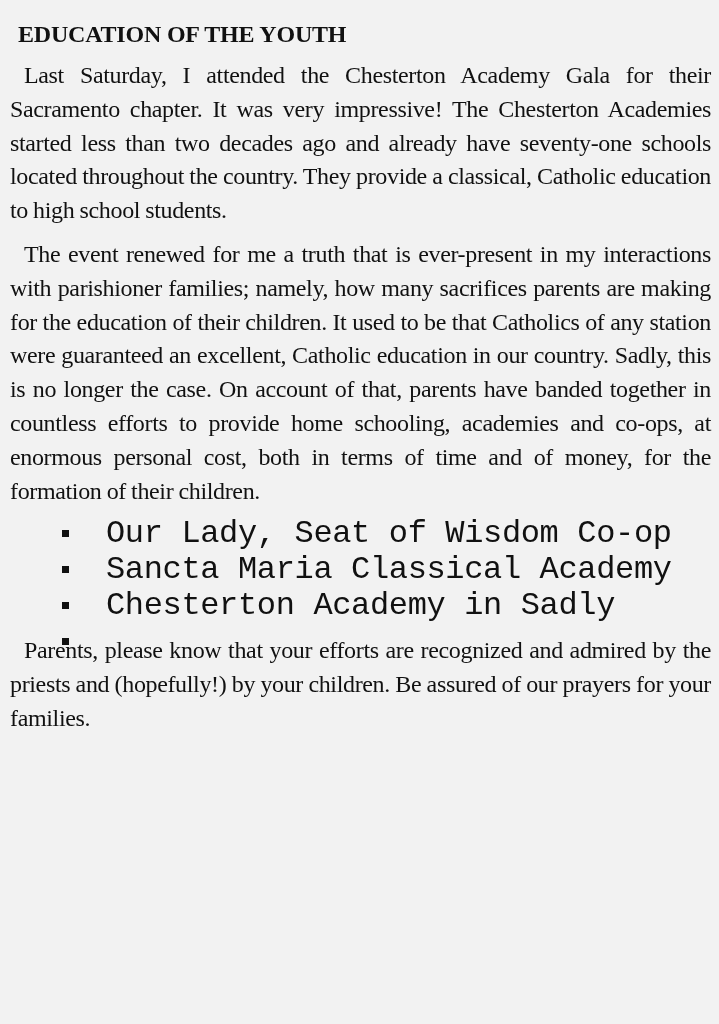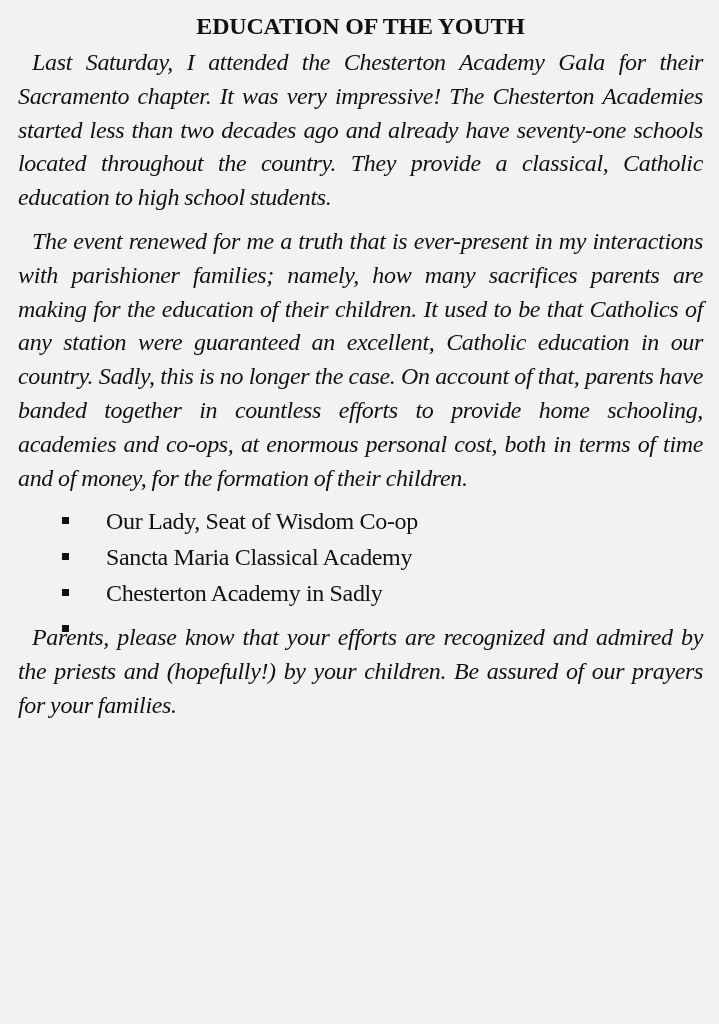--- a/index.html
+++ b/index.html
@@ -15,53 +15,53 @@
     font-family: "Liberation Serif", "DejaVu Serif", serif;
   }
   .page {
     position: relative;
     width: 719px;
     height: 1024px;
     box-sizing: border-box;
     padding: 0 8px 0 10px;
   }
   .title {
-    margin: 0;
+    margin: 8px;
     padding-top: 9px;
-    text-align: center;
+    text-align: left;
     font-weight: bold;
     font-size: 24px;
     line-height: 34px;
     letter-spacing: -0.2px;
   }
   .para {
-    margin: 8px;
+    margin: 0;
     font-size: 24px;
     line-height: 33.8px;
     text-align: justify;
     text-indent: 14px;
     letter-spacing: -0.35px;
     word-spacing: -0.5px;
-    font-style: italic;
   }
   .p1 { margin-top: 3px; }
   .p2 { margin-top: 10px; }
   .p3 { margin-top: 10px; }
   .p4 { margin-top: 10px; }
   .bullet-list {
     list-style: none;
     margin: 8px 0 0 0;
     padding: 0;
   }
   .bullet-item {
     position: relative;
-    font-size: 24px;
+    font-size: 32px;
     line-height: 36px;
     letter-spacing: -0.35px;
     padding-left: 96px;
+    font-family: Liberation Mono, monospace;
   }
   .bullet {
     position: absolute;
     left: 52px;
     top: 14px;
     width: 7px;
     height: 7px;
     background: #111111;
   }
 </style>

